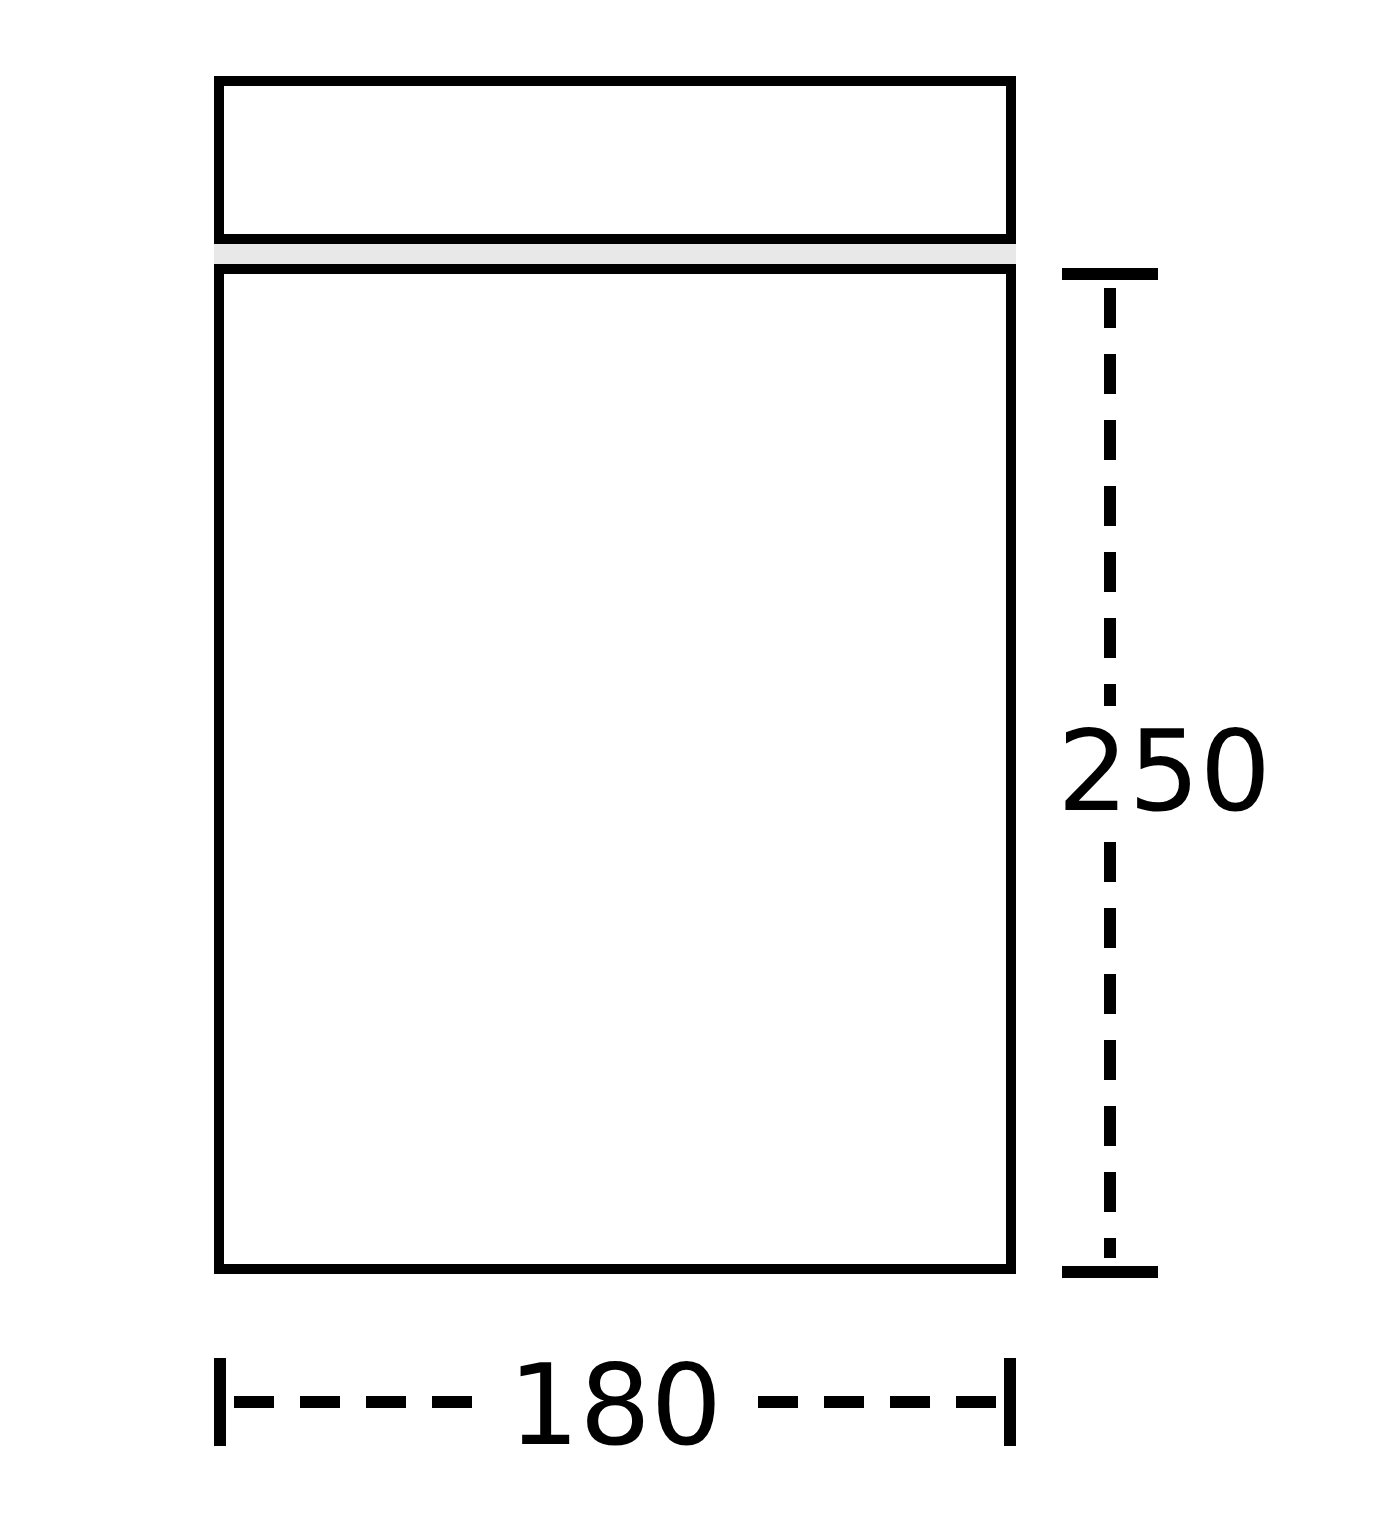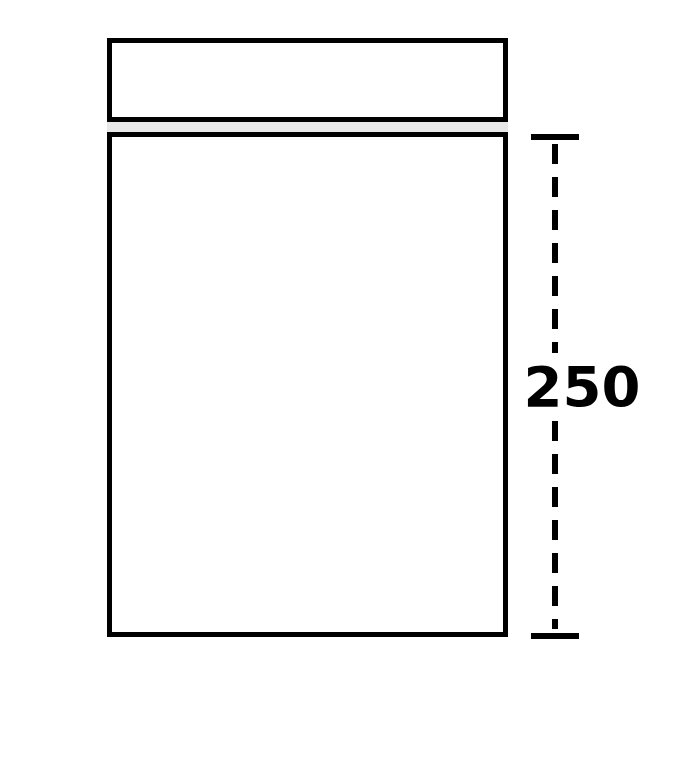--- a/index.html
+++ b/index.html
@@ -61,21 +61,21 @@
     width: 6px;
     margin: 4px 0;
     background: repeating-linear-gradient(
       180deg,
       var(--line, #000) 0px, var(--line, #000) 20px,
       transparent 20px, transparent 33px
     );
   }
   .dim-label {
     color: var(--line, #000);
-    font-weight: bold;
+    font-weight: normal;
     font-size: 56px;
     line-height: 1.0;
     white-space: nowrap;
     flex: 0 0 auto;
   }
   .dim-vertical .dim-label {
     transform: translateX(27px);
     margin: 2px 0;
   }
 
@@ -120,14 +120,21 @@
   <div class="zipper-strip"></div>
 
   <div class="dim-vertical">
     <div class="dim-cap-h"></div>
     <div class="dim-dash-v"></div>
     <div class="dim-label">250</div>
     <div class="dim-dash-v"></div>
     <div class="dim-cap-h"></div>
   </div>
 
+  <div class="dim-horizontal">
+    <div class="dim-tick-v"></div>
+    <div class="dim-dash-h"></div>
+    <div class="dim-label">180</div>
+    <div class="dim-dash-h"></div>
+    <div class="dim-tick-v"></div>
+  </div>
 
 </div>
 
 </body></html>

